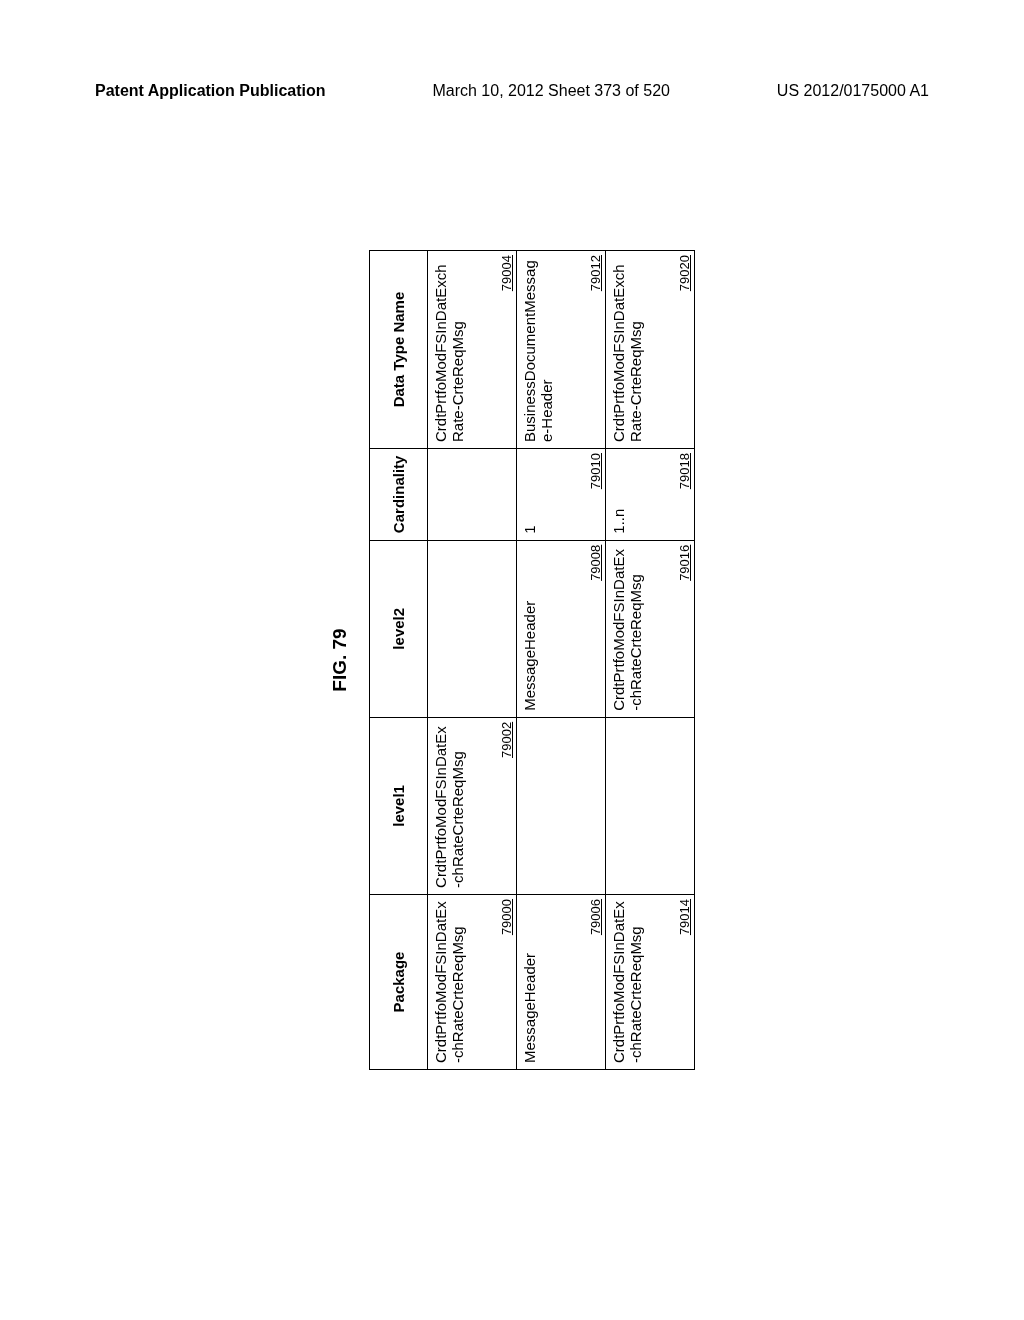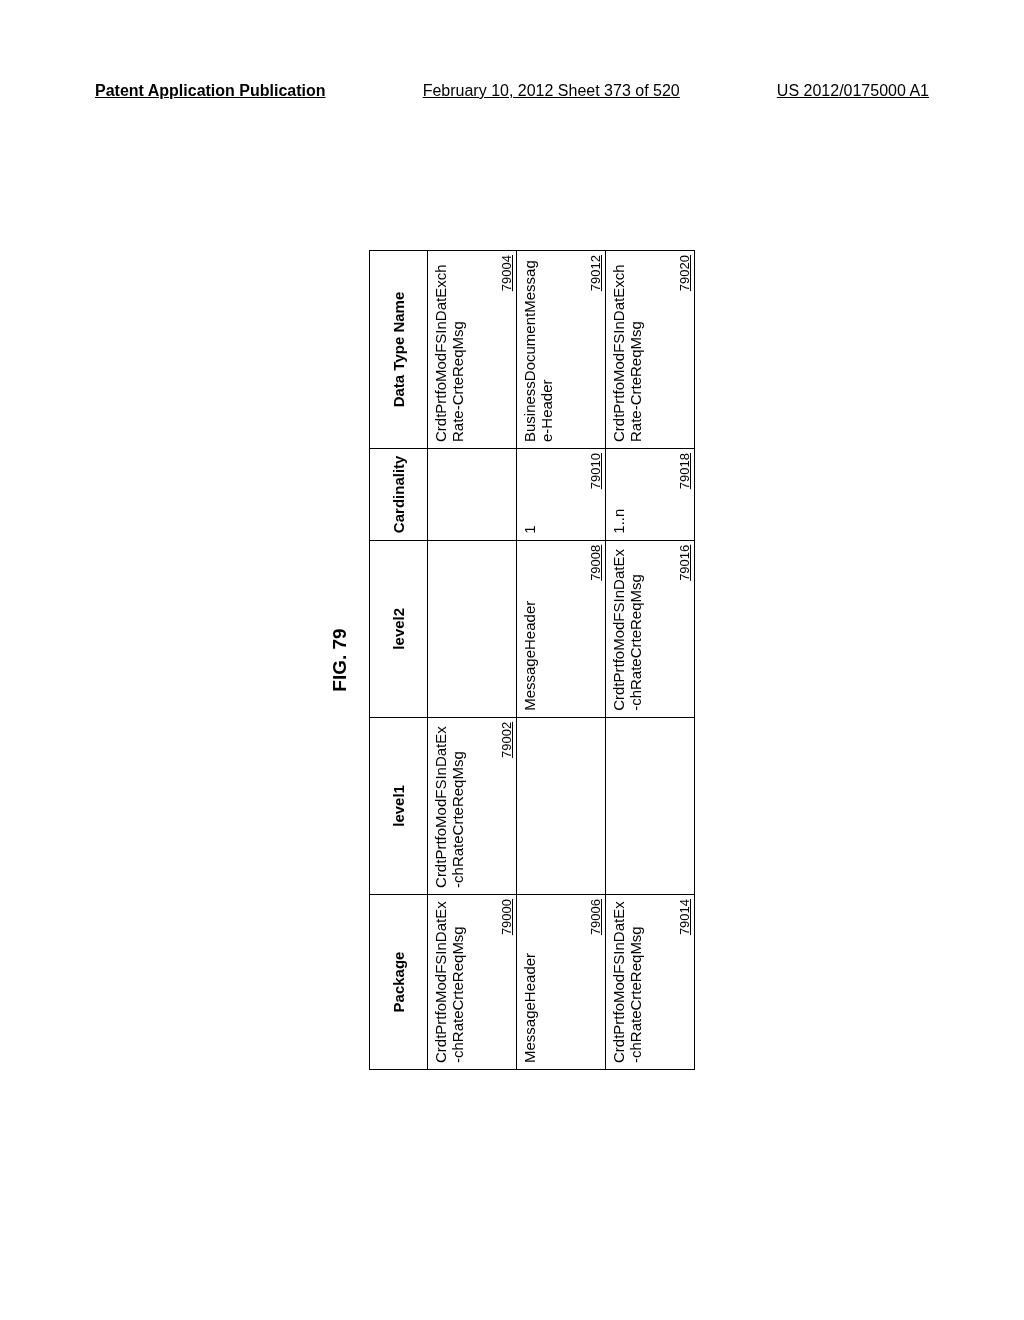--- a/index.html
+++ b/index.html
@@ -9,21 +9,20 @@
       width: 1024px;
       height: 1320px;
       position: relative;
     }
     .page-header {
       display: flex;
       justify-content: space-between;
       align-items: baseline;
       padding: 82px 95px 0 95px;
       font-size: 16px;
-      text-decoration: underline;
     }
     .header-left { font-weight: bold; }
     .header-center { }
     .header-right { }
 
     .figure-container {
       position: absolute;
       top: 50%;
       left: 50%;
       transform: translate(-50%, -50%) rotate(-90deg);
@@ -72,21 +71,21 @@
     .col-l1 { width: 170px; }
     .col-l2 { width: 170px; }
     .col-card { width: 88px; }
     .col-dtn { width: 190px; }
   </style>
 </head>
 <body>
 
 <div class="page-header">
   <div class="header-left">Patent Application Publication</div>
-  <div class="header-center">February 10, 2012  Sheet 373 of 520</div>
+  <div class="header-center">March 10, 2012  Sheet 373 of 520</div>
   <div class="header-right">US 2012/0175000 A1</div>
 </div>
 
 <div class="figure-container">
   <div class="fig-title">FIG. 79</div>
   <table class="data-table">
     <colgroup>
       <col class="col-package">
         <col class="col-l1">
         <col class="col-l2">

